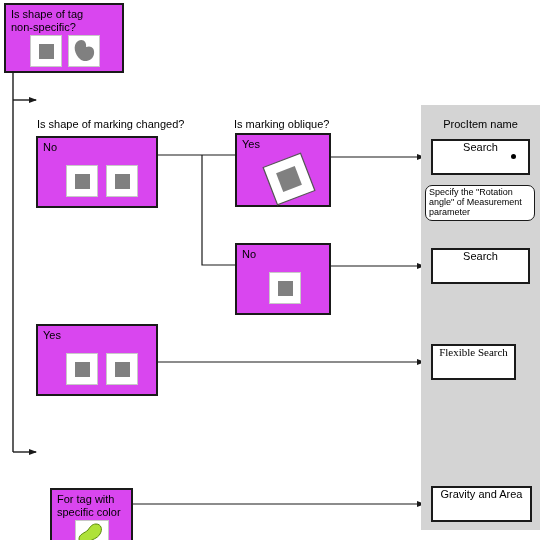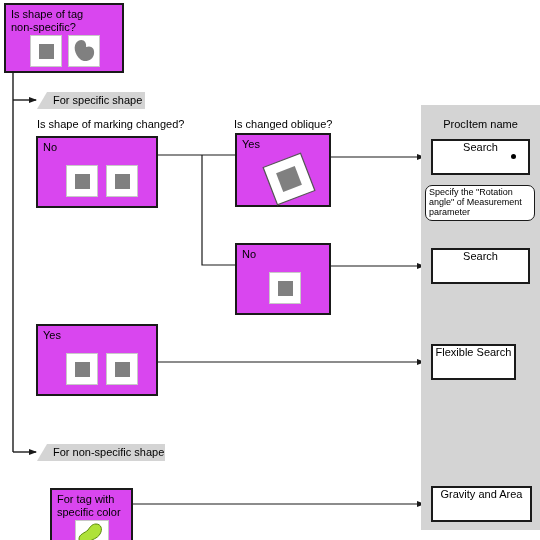--- a/index.html
+++ b/index.html
@@ -162,48 +162,45 @@
   <div class="dot" style="left:511px; top:154px;"></div>
 
   <div class="callout" style="left:425px; top:185px; width:110px; height:36px;">Specify the "Rotation
 angle" of Measurement
 parameter</div>
 
   <div class="procbox" style="left:431px; top:248px; width:99px; height:36px;">
     <span>Search</span>
   </div>
 
-  <div class="procbox" style="left:431px; top:344px; width:85px; height:36px;">
+  <div class="procbox" style="left:431px; top:344px; width:85px; height:36px;font-family:Liberation Serif, serif;">
     <span>Flexible Search</span>
   </div>
 
   <div class="procbox" style="left:431px; top:486px; width:101px; height:36px;">
     <span>Gravity and Area</span>
   </div>
 
   <div class="qbox" style="left:4px; top:3px; width:120px; height:70px;">
     <div class="qlabel">Is shape of tag
 non-specific?</div>
     <div class="thumb" style="left:24px; top:30px; width:32px; height:32px;">
       <div class="sq" style="left:8px; top:8px; width:15px; height:15px;"></div>
     </div>
     <div class="thumb" style="left:62px; top:30px; width:32px; height:32px;">
       <svg width="30" height="30" viewBox="0 0 30 30">
         <path d="M9,5 C14,2 18,6 17,11 C22,9 26,12 25,18 C24,25 15,27 11,23 C6,19 3,9 9,5 Z" fill="#808080"></path>
       </svg>
     </div>
   </div>
 
-  <div class="banner" style="left:37px; top:92px; width:108px;">
-    <span>For specific shape</span>
-  </div>
 
   <div class="caption" style="left:37px; top:118px;">Is shape of marking changed?</div>
 
-  <div class="caption" style="left:234px; top:118px;">Is changed oblique?</div>
+  <div class="caption" style="left:234px; top:118px;">Is marking oblique?</div>
 
   <div class="qbox" style="left:36px; top:136px; width:122px; height:72px;">
     <div class="qlabel">No</div>
     <div class="thumb" style="left:28px; top:27px; width:32px; height:32px;">
       <div class="sq" style="left:8px; top:8px; width:15px; height:15px;"></div>
     </div>
     <div class="thumb" style="left:68px; top:27px; width:32px; height:32px;">
       <div class="sq" style="left:8px; top:8px; width:15px; height:15px;"></div>
     </div>
   </div>
@@ -230,23 +227,20 @@
   <div class="qbox" style="left:36px; top:324px; width:122px; height:72px;">
     <div class="qlabel">Yes</div>
     <div class="thumb" style="left:28px; top:27px; width:32px; height:32px;">
       <div class="sq" style="left:8px; top:8px; width:15px; height:15px;"></div>
     </div>
     <div class="thumb" style="left:68px; top:27px; width:32px; height:32px;">
       <div class="sq" style="left:8px; top:8px; width:15px; height:15px;"></div>
     </div>
   </div>
 
-  <div class="banner" style="left:37px; top:444px; width:128px;">
-    <span>For non-specific shape</span>
-  </div>
 
   <div class="qbox" style="left:50px; top:488px; width:83px; height:64px;">
     <div class="qlabel">For tag with
 specific color</div>
     <div class="thumb" style="left:23px; top:30px; width:34px; height:30px;">
       <svg width="32" height="28" viewBox="0 0 32 28">
         <path d="M20,3 C25,3 27,8 24,13 C21,18 16,18 13,21 C9,25 3,23 3,18 C3,13 9,12 12,9 C14,6 16,3 20,3 Z" fill="#aee239" stroke="#5a8a0a" stroke-width="1"></path>
       </svg>
     </div>
   </div>

